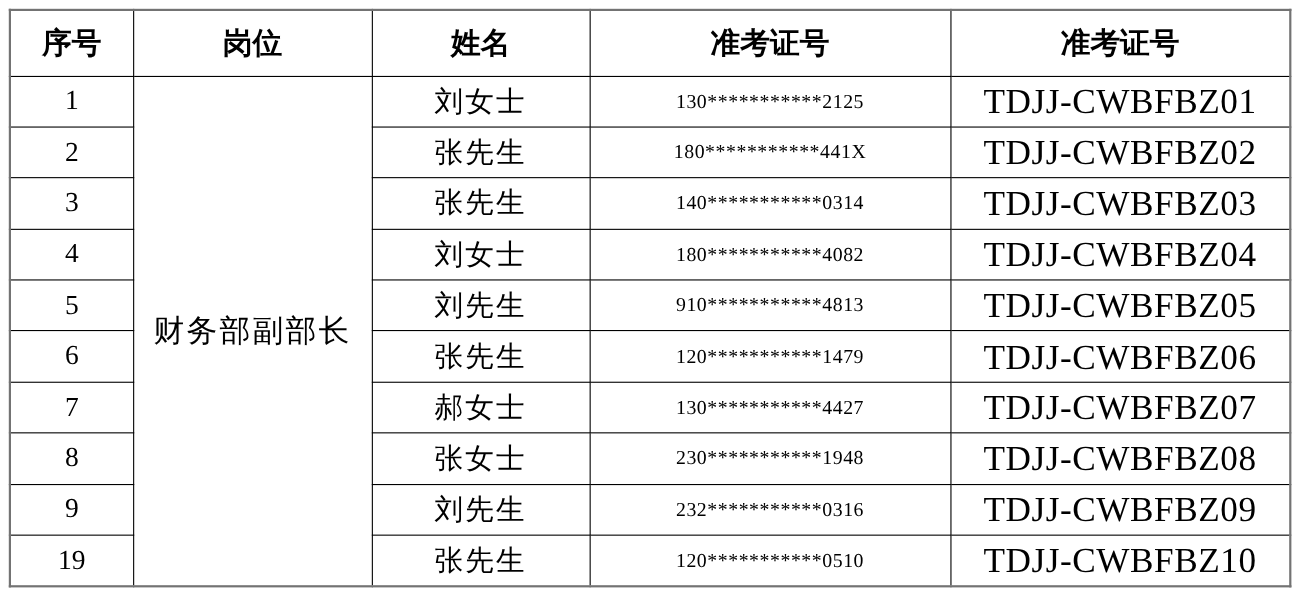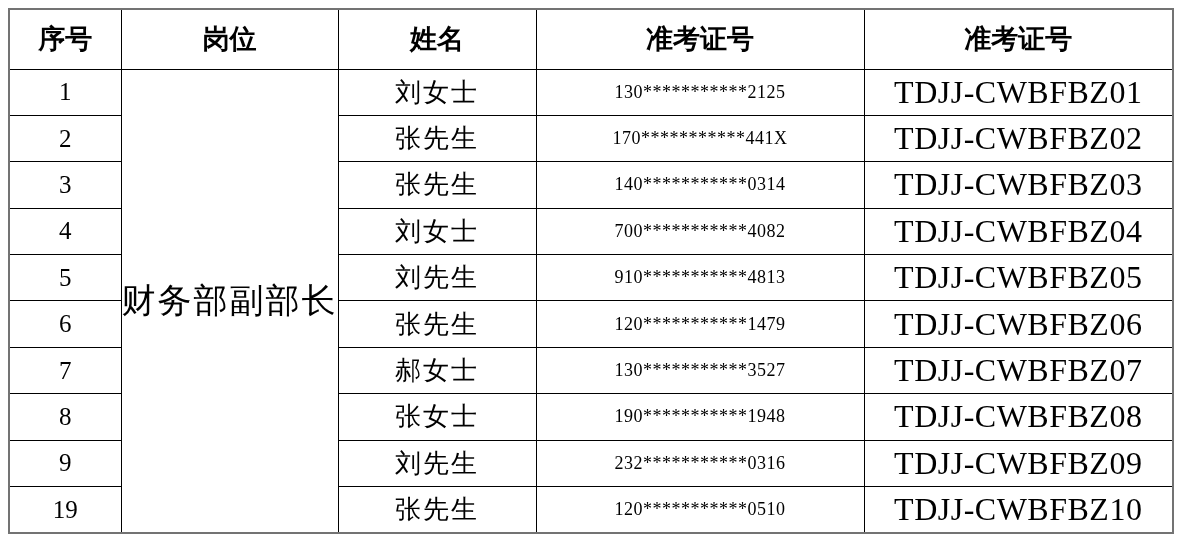--- a/index.html
+++ b/index.html
@@ -44,21 +44,21 @@
   th {
     font-size: 27px;
     font-weight: bold;
     font-family: "Liberation Serif", "DejaVu Serif", serif;
   }
   td {
     font-size: 26px;
     font-weight: normal;
   }
   td.c-no { font-size: 25px; }
-  td.c-pos { font-size: 34px; letter-spacing: 2px; }
+  td.c-pos { font-size: 28px; letter-spacing: 2px; }
   td.c-name { letter-spacing: 2px; }
   td.c-id { font-size: 18px; letter-spacing: 0.5px; }
   td.c-ticket { font-size: 32px; letter-spacing: 0.5px; }
 </style>
 </head>
 <body>
 
 <div class="page">
   <table class="roster">
     <colgroup>
@@ -81,57 +81,57 @@
       <tr>
         <td class="c-no">1</td>
         <td class="c-pos" rowspan="10">财务部副部长</td>
         <td class="c-name">刘女士</td>
         <td class="c-id">130***********2125</td>
         <td class="c-ticket">TDJJ-CWBFBZ01</td>
       </tr>
       <tr>
         <td class="c-no">2</td>
         <td class="c-name">张先生</td>
-        <td class="c-id">170***********441X</td>
+        <td class="c-id">180***********441X</td>
         <td class="c-ticket">TDJJ-CWBFBZ02</td>
       </tr>
       <tr>
         <td class="c-no">3</td>
         <td class="c-name">张先生</td>
         <td class="c-id">140***********0314</td>
         <td class="c-ticket">TDJJ-CWBFBZ03</td>
       </tr>
       <tr>
         <td class="c-no">4</td>
         <td class="c-name">刘女士</td>
-        <td class="c-id">700***********4082</td>
+        <td class="c-id">180***********4082</td>
         <td class="c-ticket">TDJJ-CWBFBZ04</td>
       </tr>
       <tr>
         <td class="c-no">5</td>
         <td class="c-name">刘先生</td>
         <td class="c-id">910***********4813</td>
         <td class="c-ticket">TDJJ-CWBFBZ05</td>
       </tr>
       <tr>
         <td class="c-no">6</td>
         <td class="c-name">张先生</td>
         <td class="c-id">120***********1479</td>
         <td class="c-ticket">TDJJ-CWBFBZ06</td>
       </tr>
       <tr>
         <td class="c-no">7</td>
         <td class="c-name">郝女士</td>
-        <td class="c-id">130***********3527</td>
+        <td class="c-id">130***********4427</td>
         <td class="c-ticket">TDJJ-CWBFBZ07</td>
       </tr>
       <tr>
         <td class="c-no">8</td>
         <td class="c-name">张女士</td>
-        <td class="c-id">190***********1948</td>
+        <td class="c-id">230***********1948</td>
         <td class="c-ticket">TDJJ-CWBFBZ08</td>
       </tr>
       <tr>
         <td class="c-no">9</td>
         <td class="c-name">刘先生</td>
         <td class="c-id">232***********0316</td>
         <td class="c-ticket">TDJJ-CWBFBZ09</td>
       </tr>
       <tr>
         <td class="c-no">19</td>

